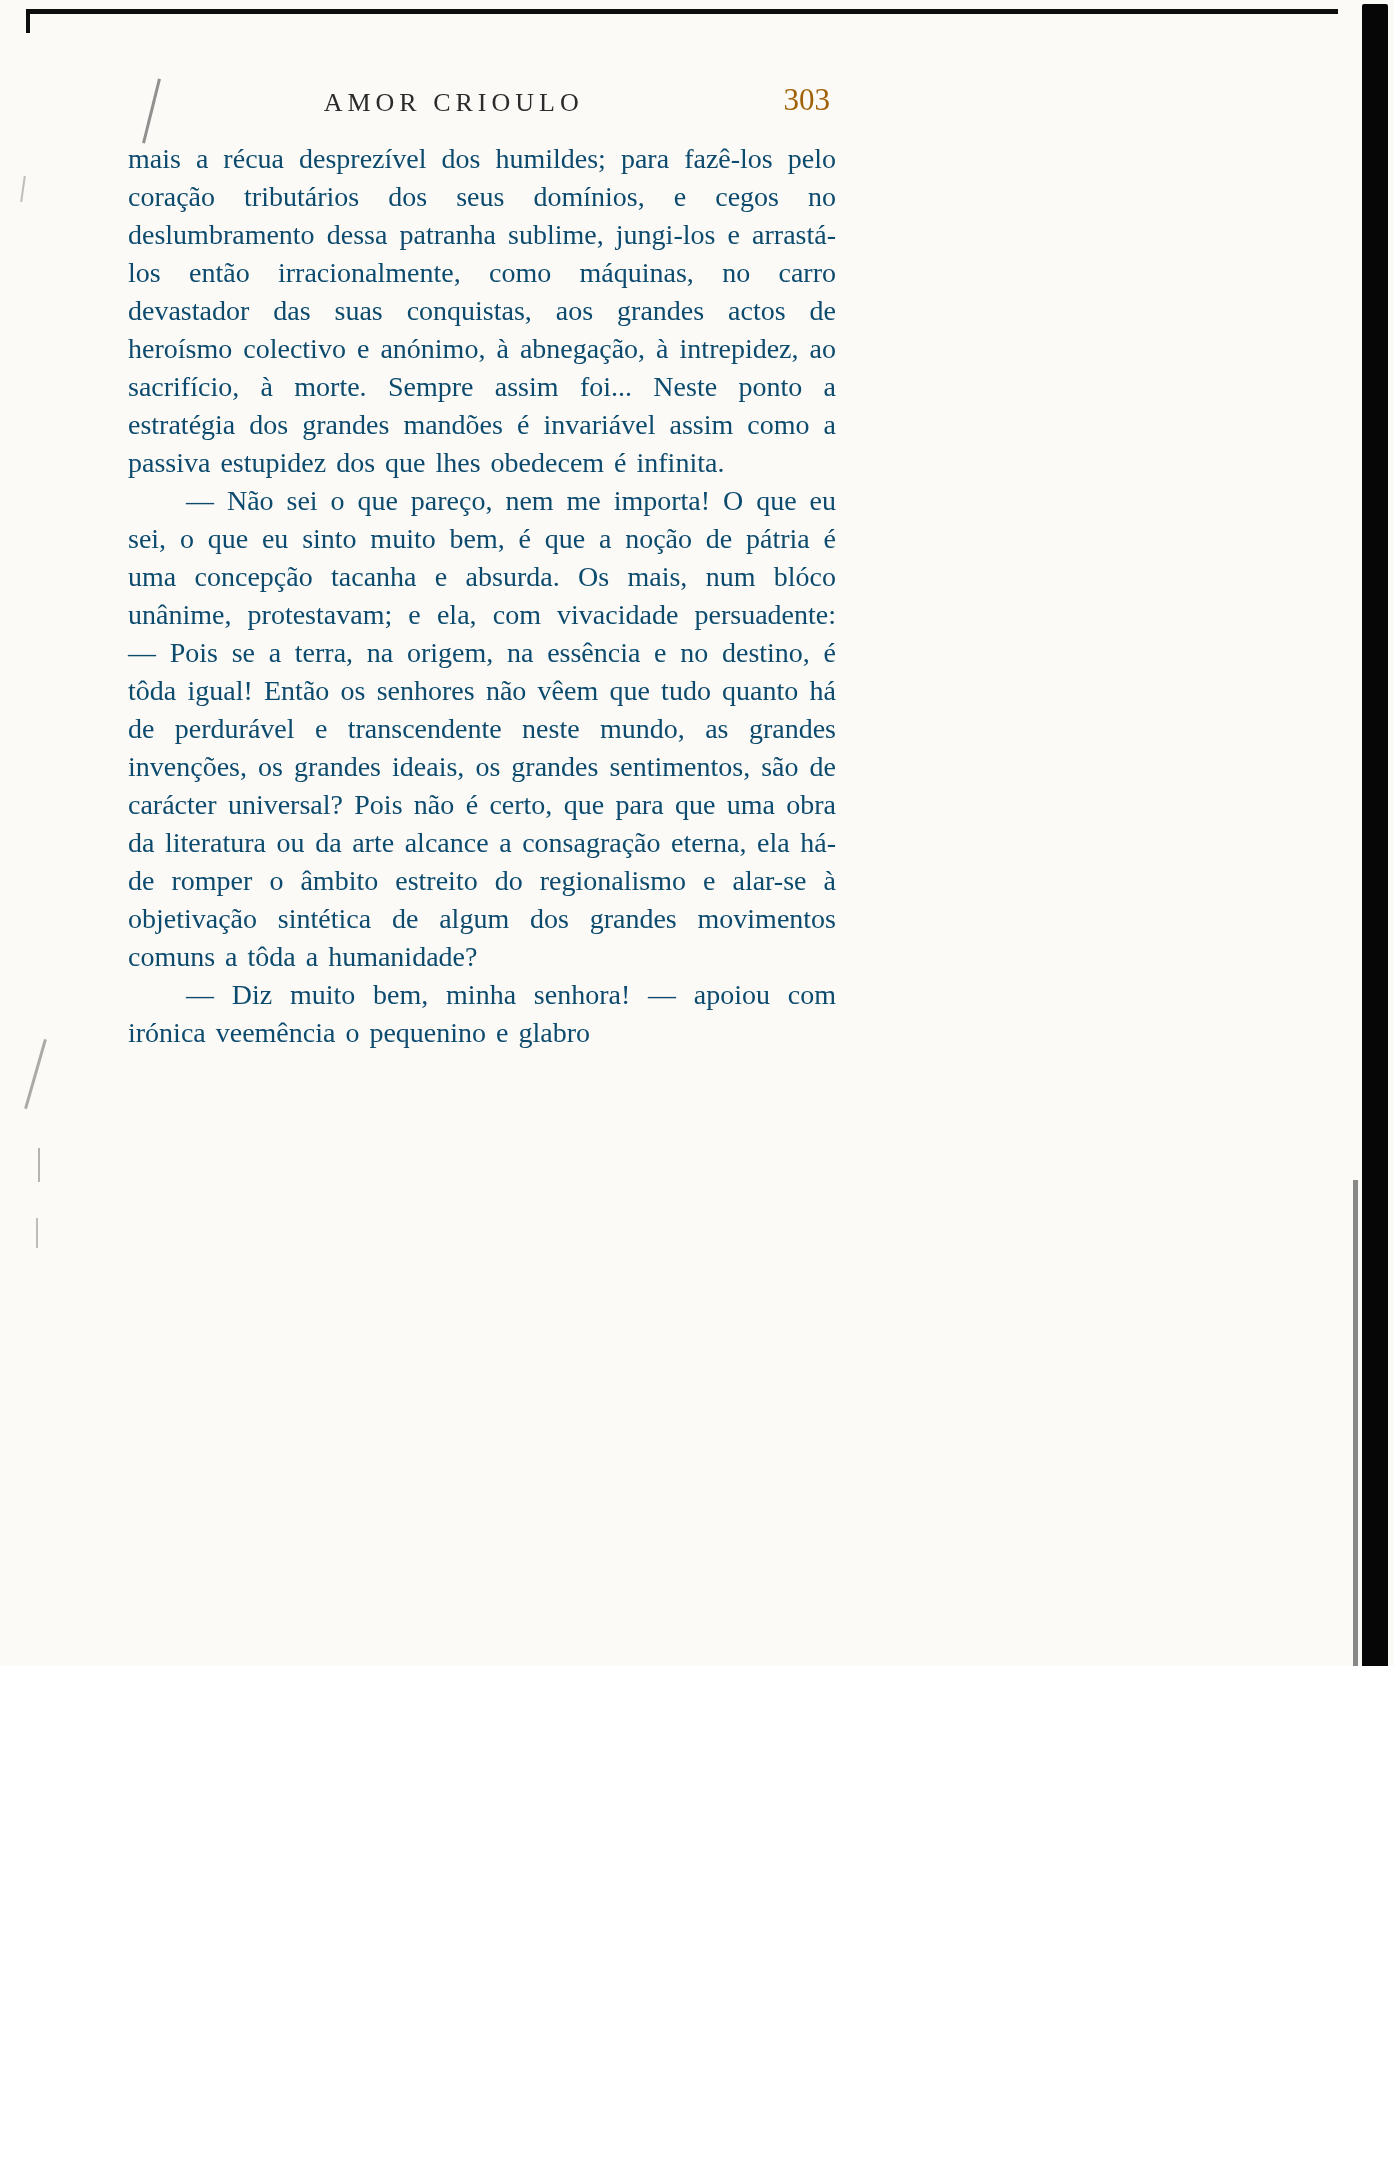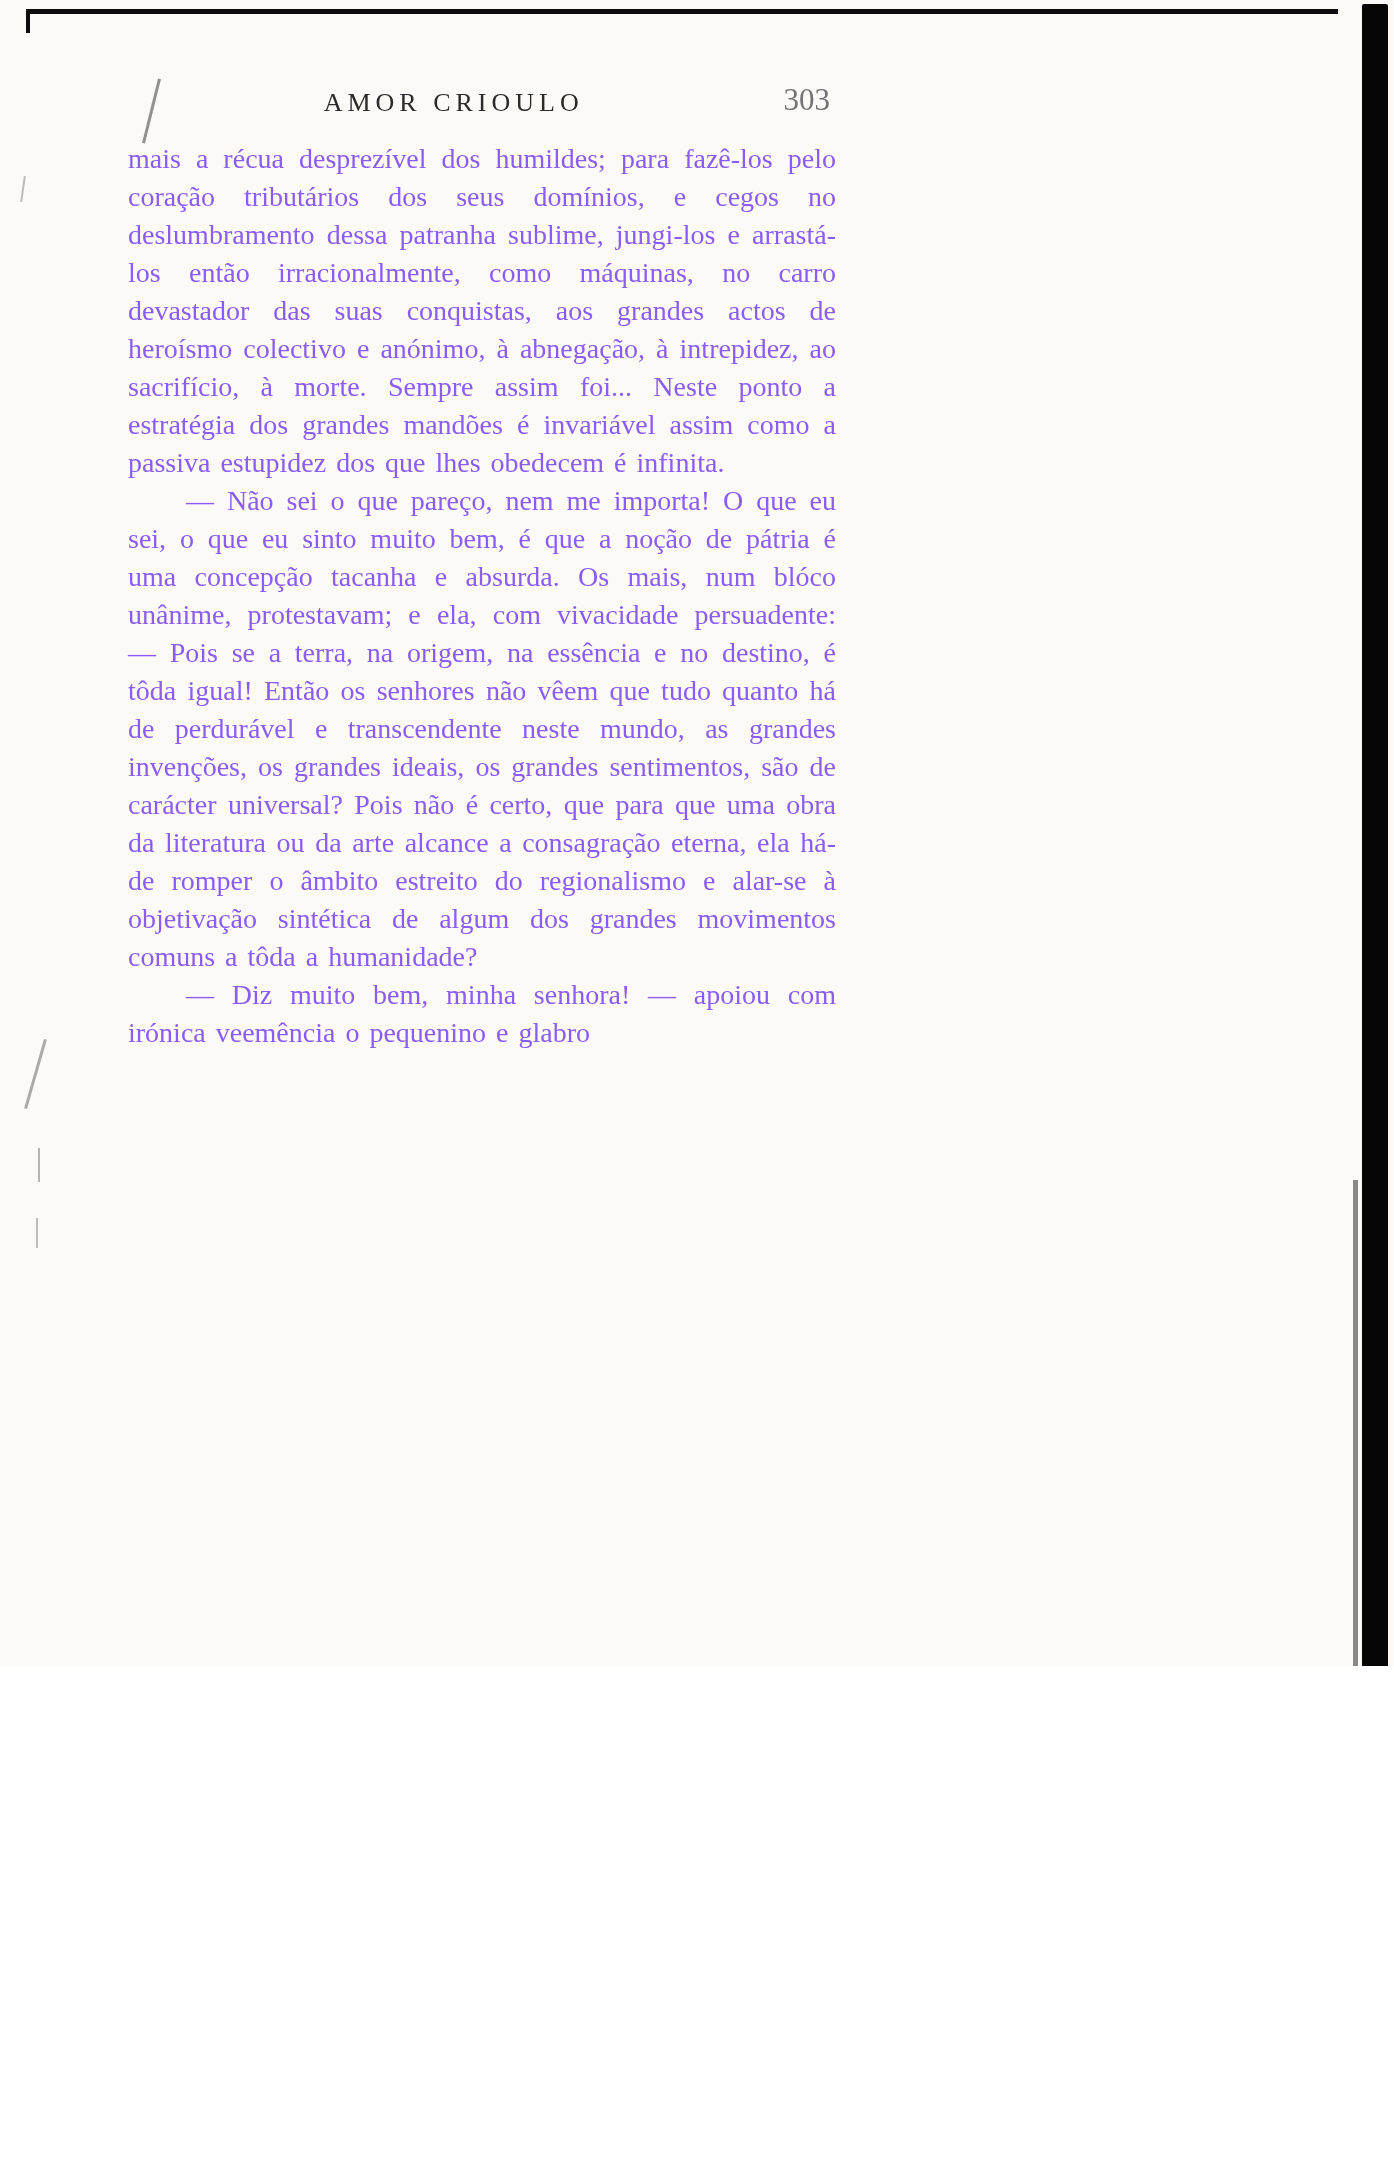--- a/index.html
+++ b/index.html
@@ -74,26 +74,26 @@
     font-size: 26px;
     letter-spacing: 5px;
     color: #2b2b2b;
     white-space: nowrap;
   }
   .page-number {
     position: absolute;
     right: 6px;
     top: 2px;
     font-size: 31px;
-    color: #737373;
+    color: #a16207;
   }
   .text-block {
     font-size: 28px;
     line-height: 38px;
-    color: #8b5cf6;
+    color: #0c4a6e;
     text-align: justify;
     word-spacing: 3px;
   }
   .para {
     margin: 0;
   }
   .para.indent {
     text-indent: 58px;
   }
   

